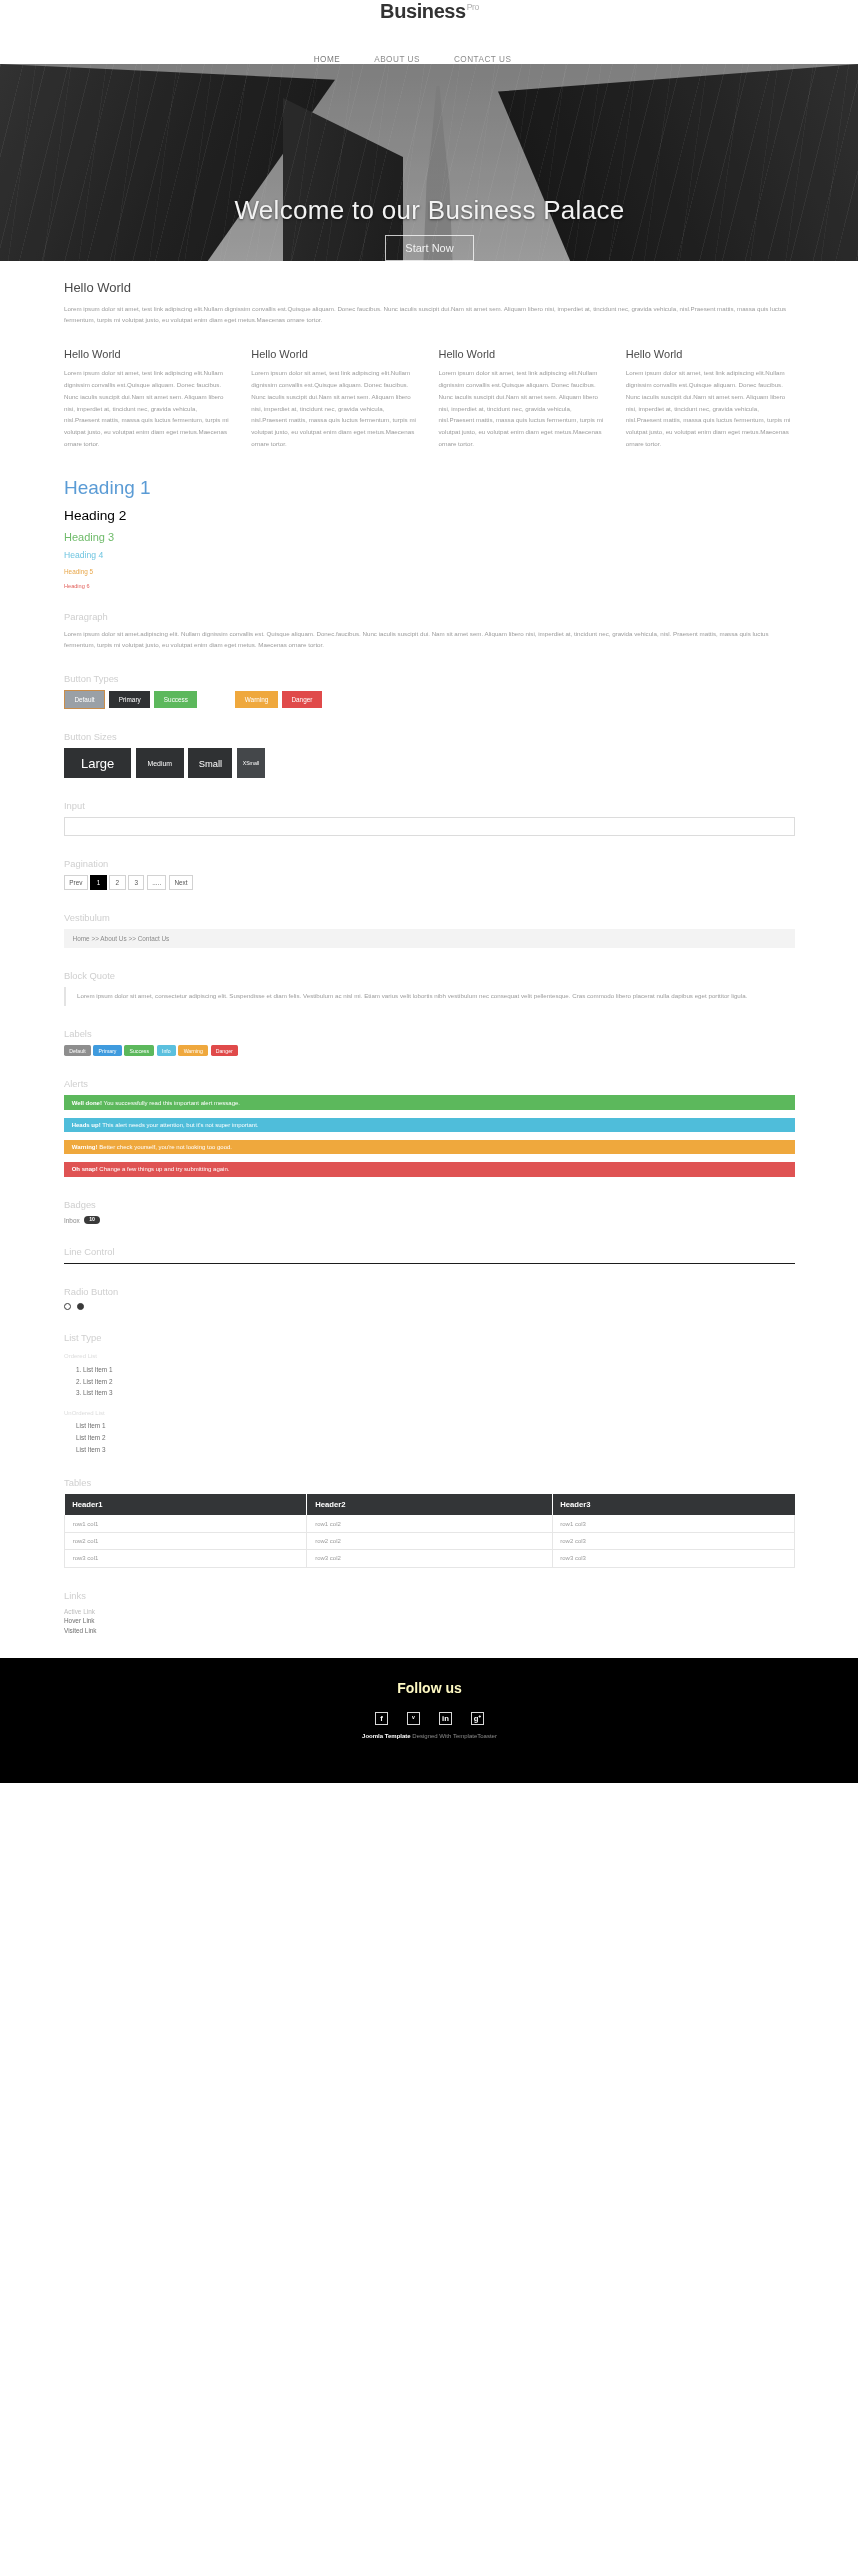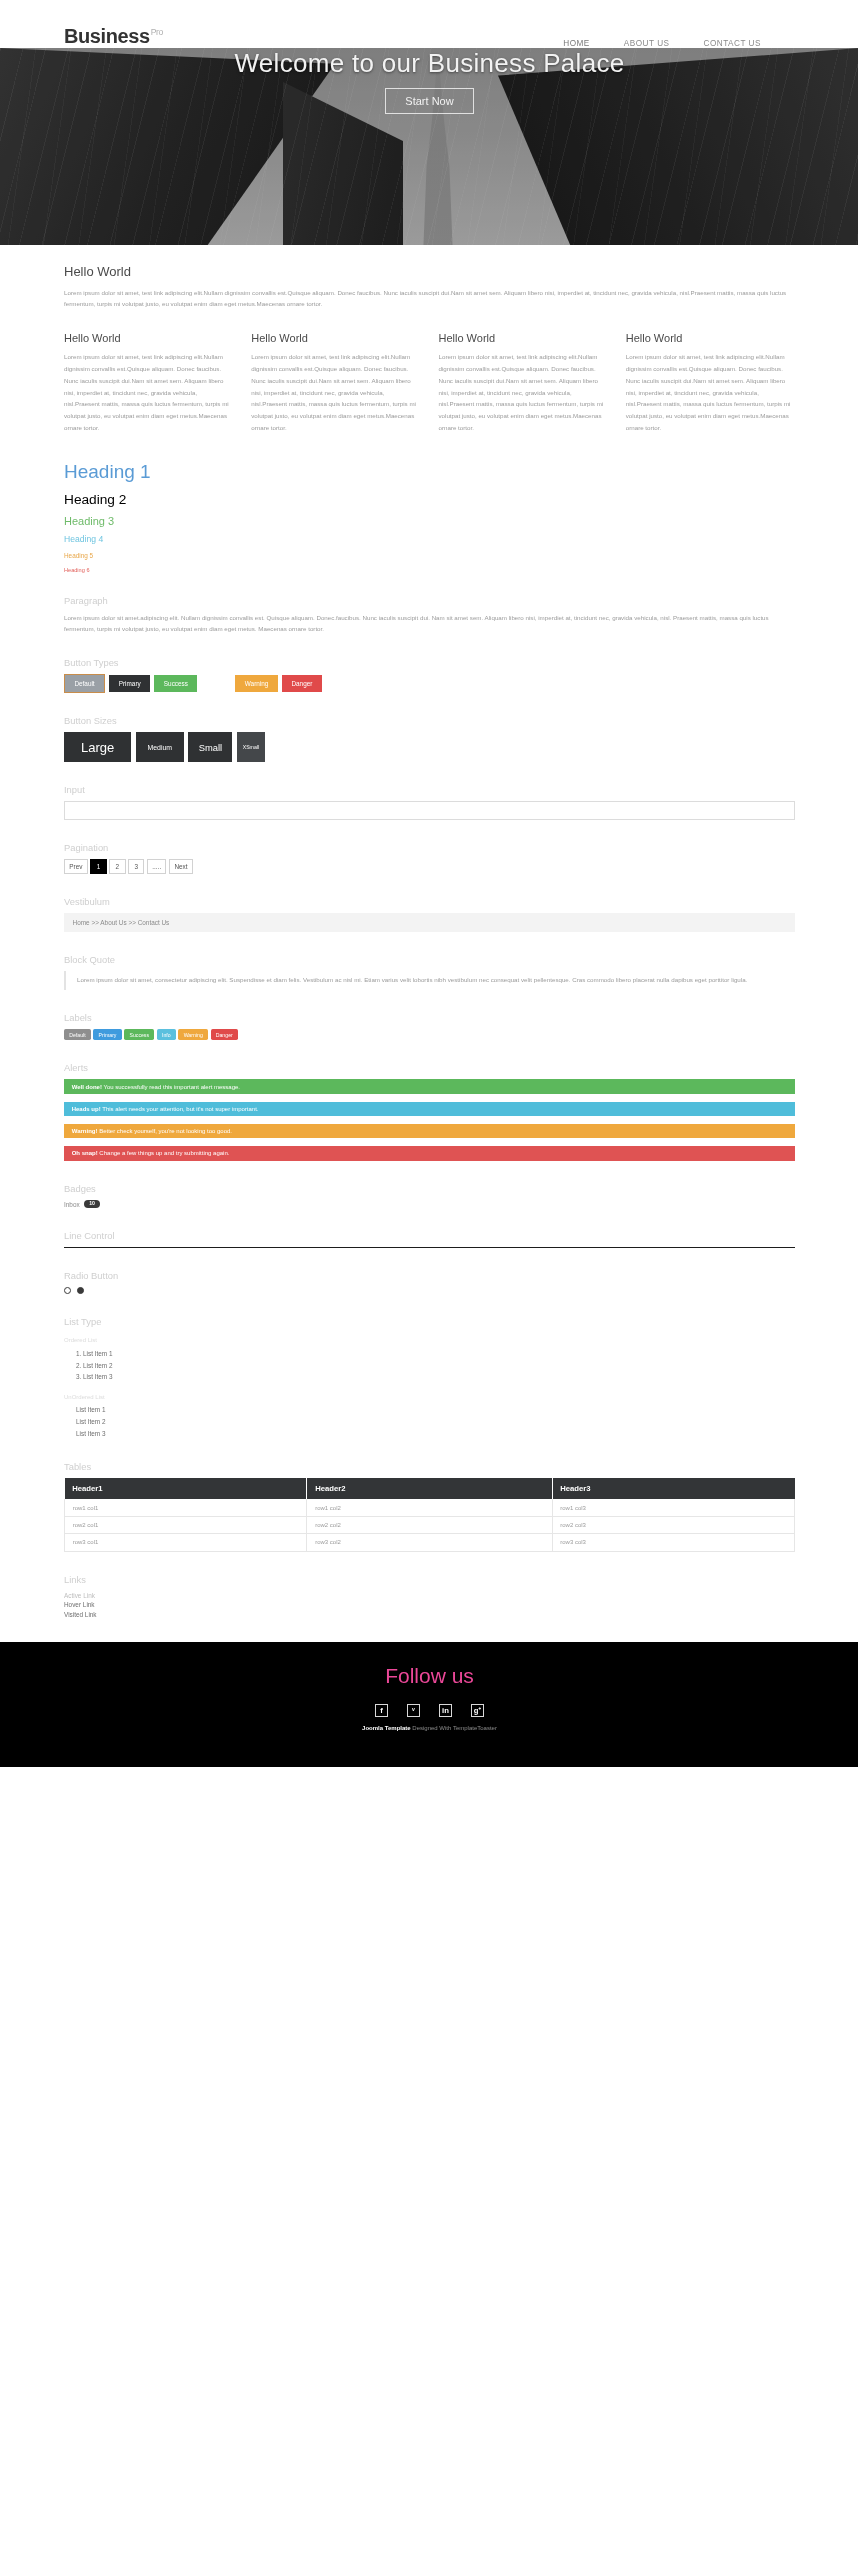--- a/index.html
+++ b/index.html
@@ -7,24 +7,25 @@
   body {
     width:859px; height:2576px;
     background:#ffffff;
     font-family:"Liberation Sans", sans-serif;
     color:#777;
     overflow:hidden;
   }
 
   
   .header {
-    height:48px; background:#fff;
-    display:flex; align-items:flex-end;
+    height:64px; background:#fff;
+    display:flex; align-items:center;
     padding:0 64px 0 64px;
     justify-content:space-between;
+    flex-direction:column;
   }
   .brand { font-size:20px; font-weight:bold; color:#333; letter-spacing:-0.4px; }
   .brand .pro { font-size:8.6px; font-weight:normal; color:#b0b0b0; vertical-align:super; margin-left:0.9px; }
   .nav { display:flex; gap:34px; padding-right:34px; }
   .nav a { font-size:8.2px; color:#8a8a8a; text-decoration:none; letter-spacing:0.5px; }
   .nav a.active { color:#7a7a7a; }
 
   
   .hero {
     position:relative; height:197px; overflow:hidden;
@@ -58,21 +59,21 @@
   .hero .rain {
     position:absolute; inset:0;
     background-image:
       repeating-linear-gradient(104deg, rgba(255,255,255,.07) 0 0.9px, rgba(255,255,255,0) 0.9px 22px),
       repeating-linear-gradient(98deg, rgba(255,255,255,.05) 0 0.9px, rgba(255,255,255,0) 0.9px 35px);
   }
   .hero .shade { position:absolute; inset:0; background:rgba(0,0,0,.18); }
   .hero-inner {
     position:absolute; inset:0;
     display:flex; flex-direction:column; align-items:center;
-    justify-content:flex-start; 
+    justify-content:flex-end; padding-top:82px;
   }
   .hero-title {
     font-size:26px; font-weight:300; color:#f2f2f2;
     letter-spacing:0.3px; text-shadow:0 0.9px 2.6px rgba(0,0,0,.5);
   }
   .hero-btn {
     margin-top:8.6px; padding:6px 19px;
     border:0.9px solid rgba(255,255,255,.75);
     color:#f2f2f2; font-size:11px; background:transparent; cursor:pointer;
     font-family:"Liberation Sans", sans-serif; font-weight:300;
@@ -209,21 +210,21 @@
   .links a.active  { color:#bdbdbd; }
   .links a.hover   { color:#6e6e6e; }
   .links a.visited { color:#6e6e6e; }
 
   
   .footer {
     background:#000; color:#fff; height:125px; margin-top:22px;
     display:flex; flex-direction:column; align-items:center; justify-content:flex-start;
     padding-top:22px;
   }
-  .footer h3 { font-size:21px; font-weight:400; margin:0 0 15.5px 0; color:#ec4899; }
+  .footer h3 { font-size:14px; font-weight:700; margin:0 0 15.5px 0; color:#fef9c3; }
   .socials { display:flex; gap:19px; }
   .soc {
     width:13px; height:13px; border:0.9px solid #d8d8d8;
     display:flex; align-items:center; justify-content:center;
     color:#fff; font-size:7.7px; text-decoration:none; font-weight:bold;
   }
   .copy {
     background:#000; color:#8d8d8d; font-size:6px; text-align:center;
     padding:7.7px 0 0 0;
   }

